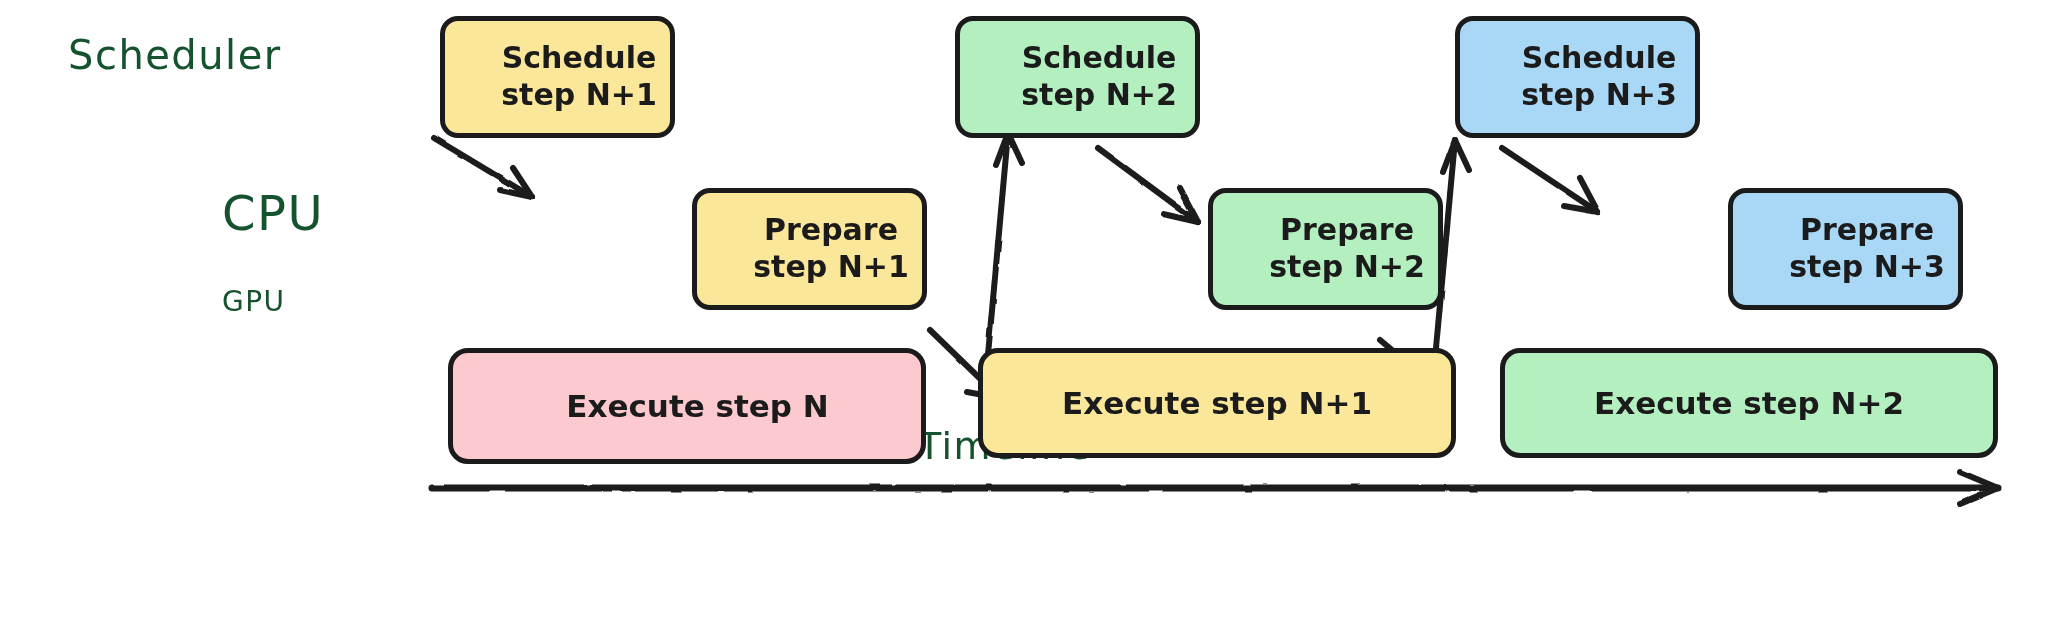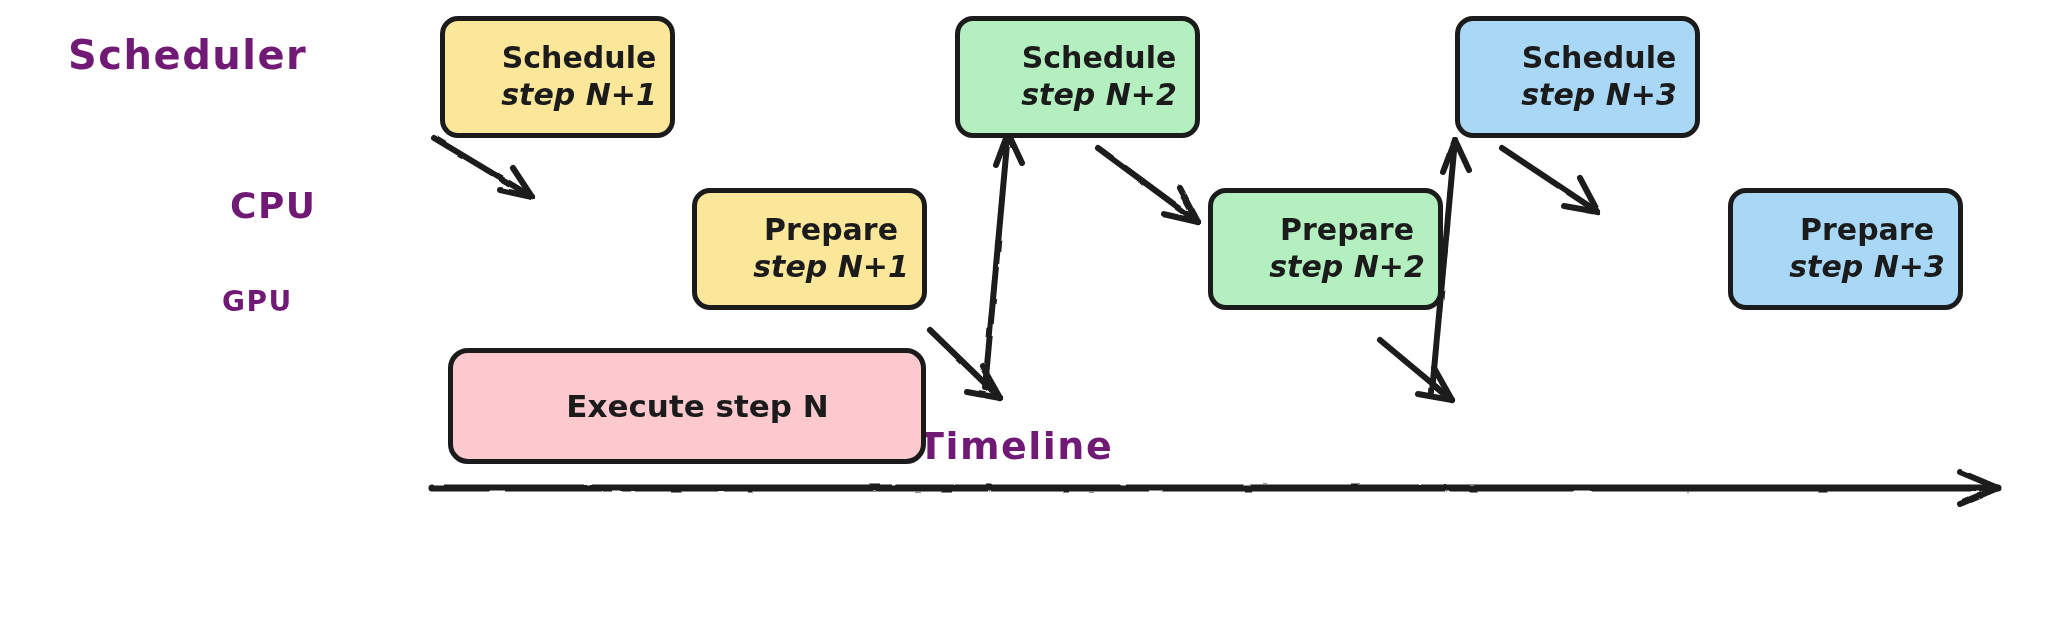--- a/index.html
+++ b/index.html
@@ -8,30 +8,30 @@
     background:#ffffff;
     font-family:"DejaVu Sans", sans-serif;
     overflow:hidden;
   }
   #stage{position:relative;width:2048px;height:641px;}
   svg.layer{position:absolute;left:0;top:0;width:2048px;height:641px;overflow:visible;}
   svg.arrows{pointer-events:none;z-index:5;}
 
   .rowlabel{
     position:absolute;
-    color:#701a75;
+    color:#14532d;
     font-family:"DejaVu Sans", sans-serif;
-    font-weight:700;
+    font-weight:400;
     letter-spacing:1.5px;
     white-space:nowrap;
     user-select:none;
   }
   #lbl-scheduler{left:68px;top:32px;font-size:40px;}
   #lbl-worker{left:10px;top:238px;font-size:40px;}
-  #lbl-cpu{left:230px;top:185px;font-size:36px;}
+  #lbl-cpu{left:222px;top:185px;font-size:48px;}
   #lbl-gpu{left:222px;top:285px;font-size:28px;}
   #lbl-timeline{left:918px;top:424px;font-size:38px;}
 
   .box{
     position:absolute;
     box-sizing:border-box;
     border:5px solid #1b1b1b;
     border-radius:18px;
     display:flex;
     flex-direction:column;
@@ -56,21 +56,21 @@
     display:flex;
     align-items:center;
     justify-content:center;
     color:#1b1b1b;
     font-family:"DejaVu Sans", sans-serif;
     font-weight:700;
     font-size:31px;
     white-space:nowrap;
     z-index:10;
   }
-  .ital{font-style:italic;}
+  .ital{}
 </style>
 </head>
 <body style="background: rgb(255, 255, 255);">
 
 <div id="stage">
 
   <svg class="layer arrows" viewBox="0 0 2048 641">
     <defs>
       <filter id="rough" x="-20%" y="-20%" width="140%" height="140%">
         <feTurbulence type="fractalNoise" baseFrequency="0.035" numOctaves="2" seed="7" result="n"></feTurbulence>
@@ -156,14 +156,20 @@
     <span class="l2 ital">step N+2</span>
   </div>
   <div class="box" id="cpu2" style="left: 1728px; top: 188px; width: 235px; height: 122px; background: rgb(169, 216, 247);">
     <span class="l1">Prepare</span>
     <span class="l2 ital">step N+3</span>
   </div>
 
   <div class="bar" id="gpu0" style="left: 448px; top: 348px; width: 478px; height: 116px; background: rgb(252, 201, 206); padding-left: 21px;">
     <span>Execute step N</span>
   </div>
+  <div class="bar" id="gpu1" style="left: 978px; top: 348px; width: 478px; height: 110px; background: rgb(251, 231, 154);">
+    <span>Execute step N+1</span>
+  </div>
+  <div class="bar" id="gpu2" style="left: 1500px; top: 348px; width: 498px; height: 110px; background: rgb(180, 239, 192);">
+    <span>Execute step N+2</span>
+  </div>
 
 </div>
 
 </body></html>

